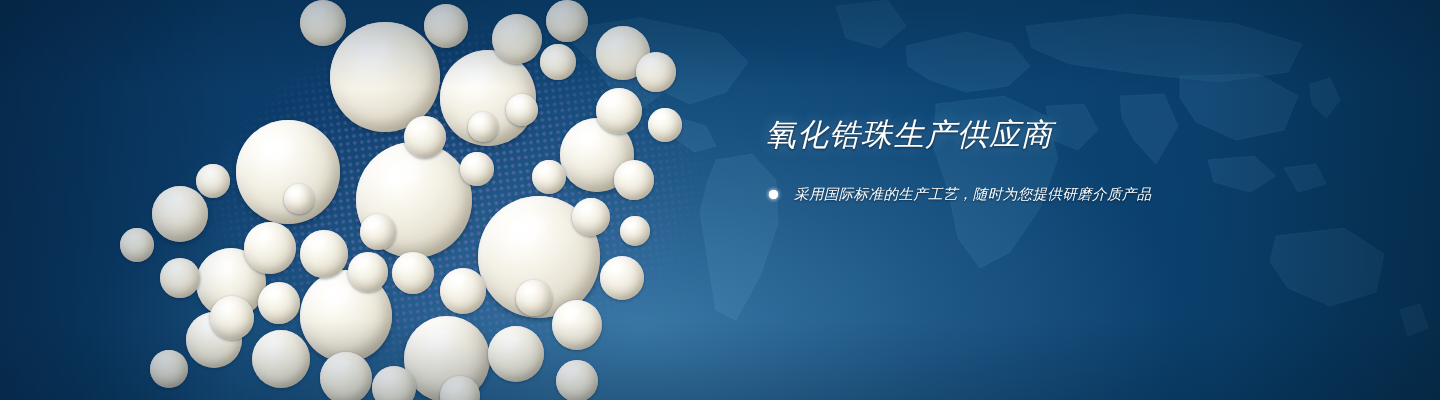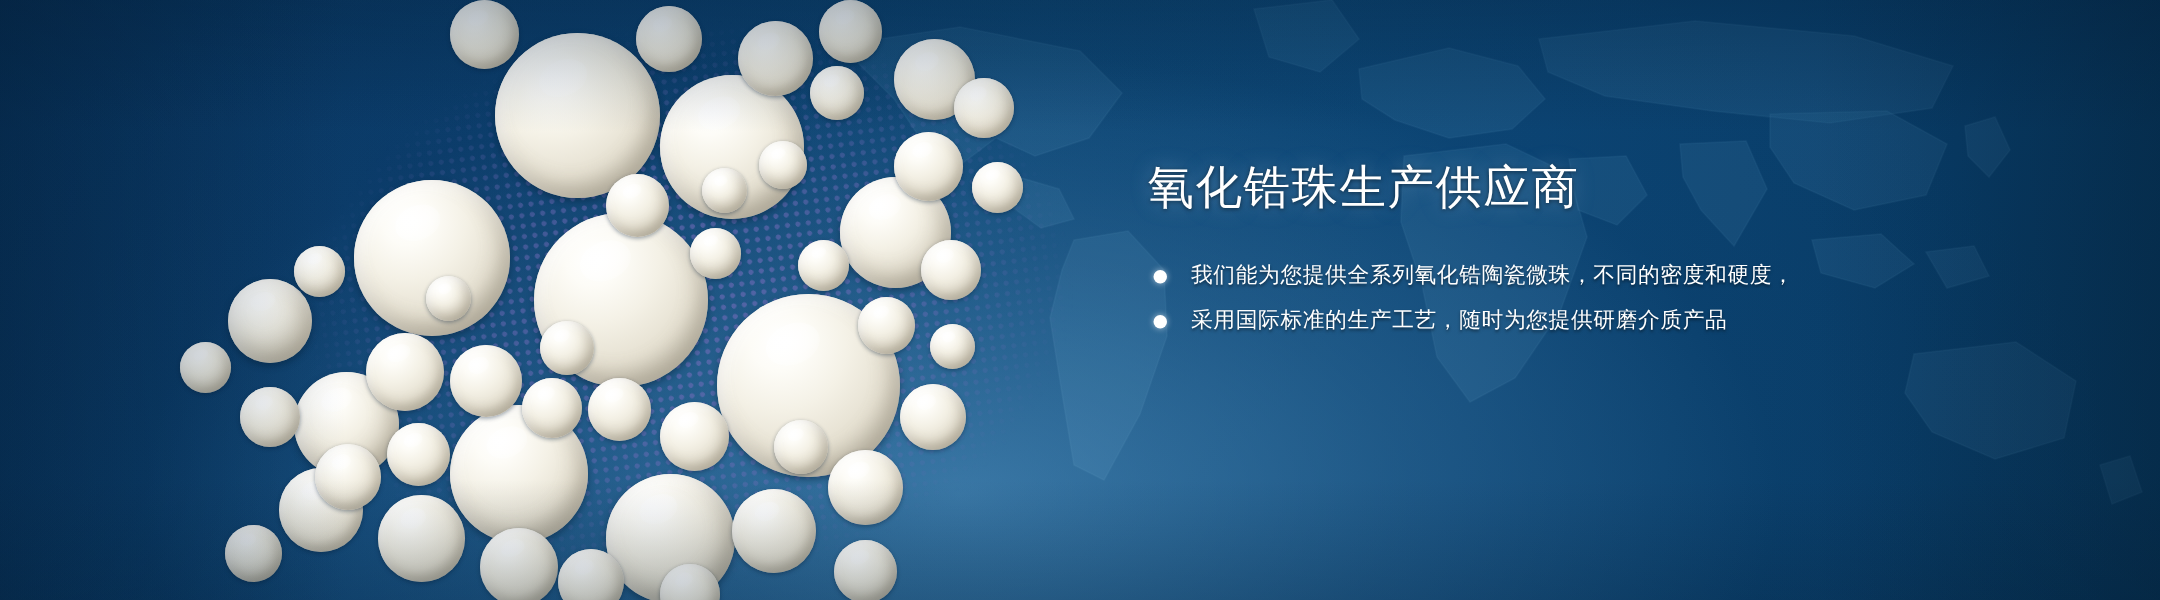--- a/index.html
+++ b/index.html
@@ -70,22 +70,23 @@
     transform:rotate(-22deg);
   }
   .bead.sm { box-shadow:
       inset -3px -4px 8px rgba(120,112,95,0.38),
       inset 2px 3px 6px rgba(255,255,255,0.85),
       0 1px 3px rgba(4,28,52,0.40); }
 
   
   .copy {
     position:absolute;
-    left:765px; top:106px;
+    left:765px; top:116px;
     width:620px;
+    font-style:italic;
   }
   .headline {
     font-size:31px;
     line-height:1.25;
     color:#ffffff;
     font-weight:400;
     letter-spacing:1px;
     text-shadow:0 1px 3px rgba(0,0,0,0.55), 0 0 14px rgba(180,215,245,0.35);
     margin-bottom:27px;
     white-space:nowrap;
@@ -222,21 +223,20 @@
   <div class="vignette"></div>
 
   <div class="copy">
 
     <h1 class="headline">氧化锆珠生产供应商</h1>
 
     <ul class="bullets">
 
       <li class="bullet">
         <span class="dot"></span>
-        <span>我们能为您提供全系列氧化锆陶瓷微珠，不同的密度和硬度，</span>
       </li>
 
 
       <li class="bullet">
         <span class="dot"></span>
         <span>采用国际标准的生产工艺，随时为您提供研磨介质产品</span>
       </li>
 
     </ul>
   </div>

